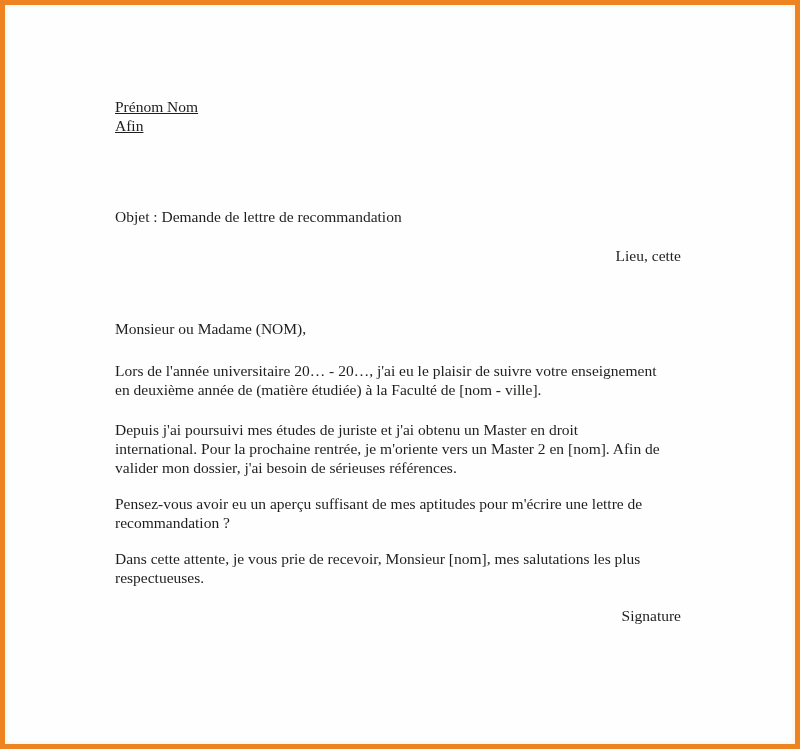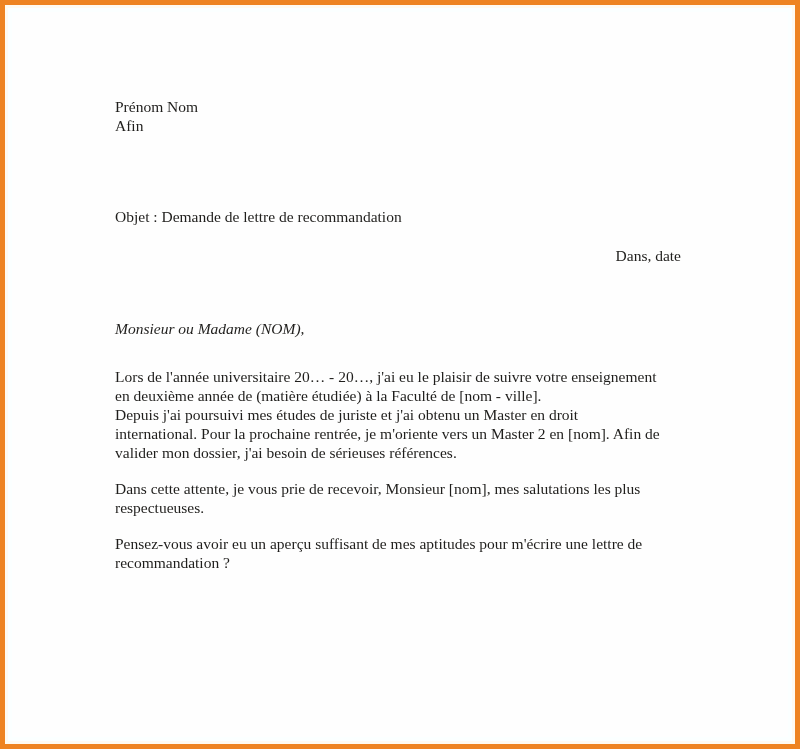--- a/index.html
+++ b/index.html
@@ -23,59 +23,60 @@
   }
   .content {
     box-sizing: border-box;
     width: 100%;
     height: 100%;
     padding: 92px 114px 0 110px;
     color: #1f1e1c;
     font-size: 15.5px;
     line-height: 19px;
   }
-  .sender-line { line-height: 19px; }
+  .sender-line { line-height: 19px; text-decoration: underline; }
   .subject   { margin-top: 72px; font-family: Liberation Serif, serif; }
   .place-date { margin-top: 20px; text-align: right; }
-  .salutation { margin-top: 54px; font-style: italic; }
+  .salutation { margin-top: 54px; }
   p.para {
     margin: 0;
     white-space: pre-line; 
   }
-  p.p1 { margin-top: 29px; }
-  p.p2 { }
+  p.p1 { margin-top: 23px; }
+  p.p2 { margin-top: 21px; }
   p.p3 { margin-top: 17px; }
   p.p4 { margin-top: 17px; }
   .signature { margin-top: 19px; text-align: right; }
 </style>
 </head>
 <body>
 
 <div class="page">
   <div class="content">
 
     <div class="sender">
       <div class="sender-line">Prénom Nom</div>
       <div class="sender-line">Afin</div>
     </div>
 
     <div class="subject">Objet : Demande de lettre de recommandation</div>
 
-    <div class="place-date">Dans, date</div>
+    <div class="place-date">Lieu, cette</div>
 
     <div class="salutation">Monsieur ou Madame (NOM),</div>
 
     <p class="para p1">Lors de l'année universitaire 20… - 20…, j'ai eu le plaisir de suivre votre enseignement
 en deuxième année de (matière étudiée) à la Faculté de [nom - ville].</p>
 
     <p class="para p2">Depuis j'ai poursuivi mes études de juriste et j'ai obtenu un Master en droit
 international. Pour la prochaine rentrée, je m'oriente vers un Master 2 en [nom]. Afin de
 valider mon dossier, j'ai besoin de sérieuses références.</p>
 
+    <p class="para p3">Pensez-vous avoir eu un aperçu suffisant de mes aptitudes pour m'écrire une lettre de
+recommandation ?</p>
+
     <p class="para p4">Dans cette attente, je vous prie de recevoir, Monsieur [nom], mes salutations les plus
 respectueuses.</p>
 
-    <p class="para p3">Pensez-vous avoir eu un aperçu suffisant de mes aptitudes pour m'écrire une lettre de
-recommandation ?</p>
-
+    <div class="signature">Signature</div>
 
   </div>
 </div>
 
 </body></html>

